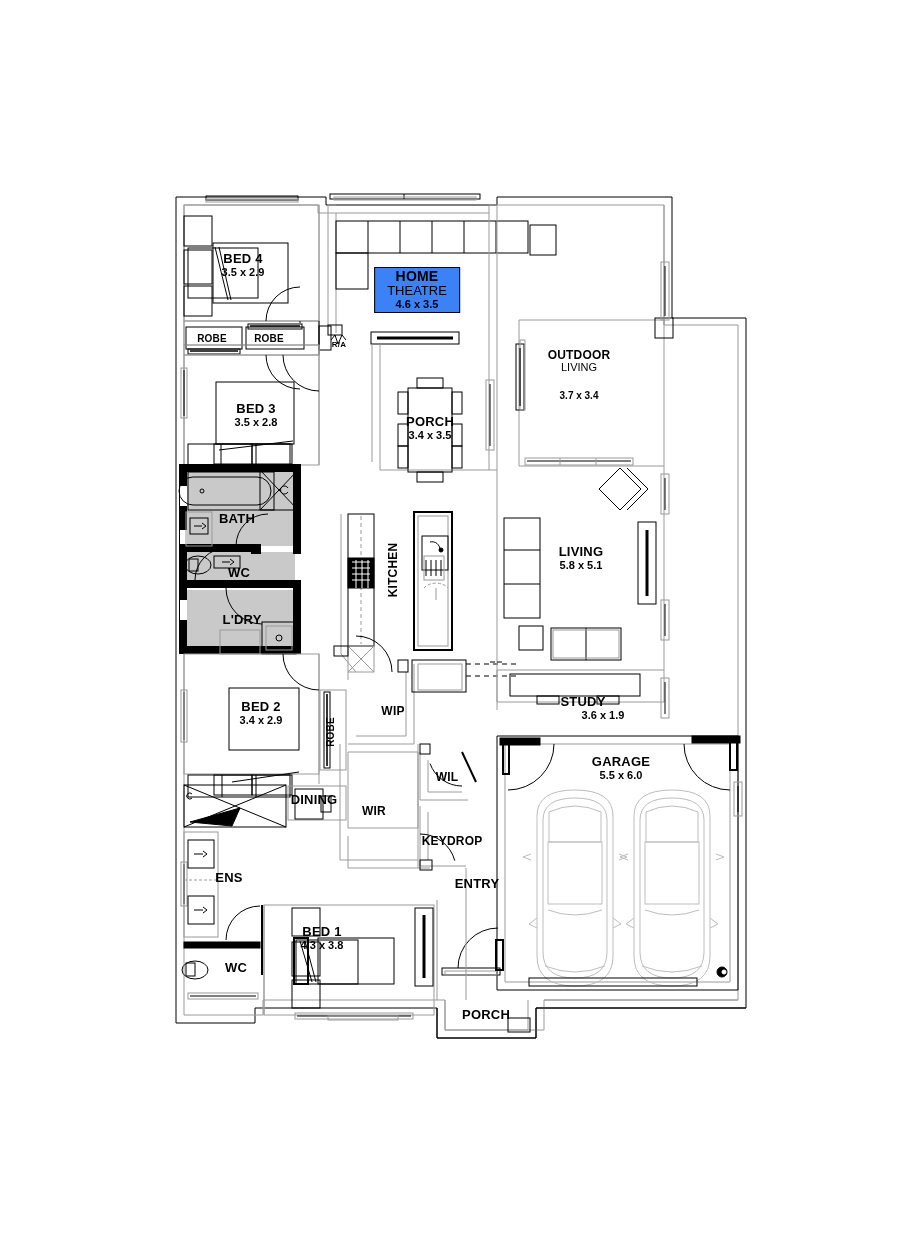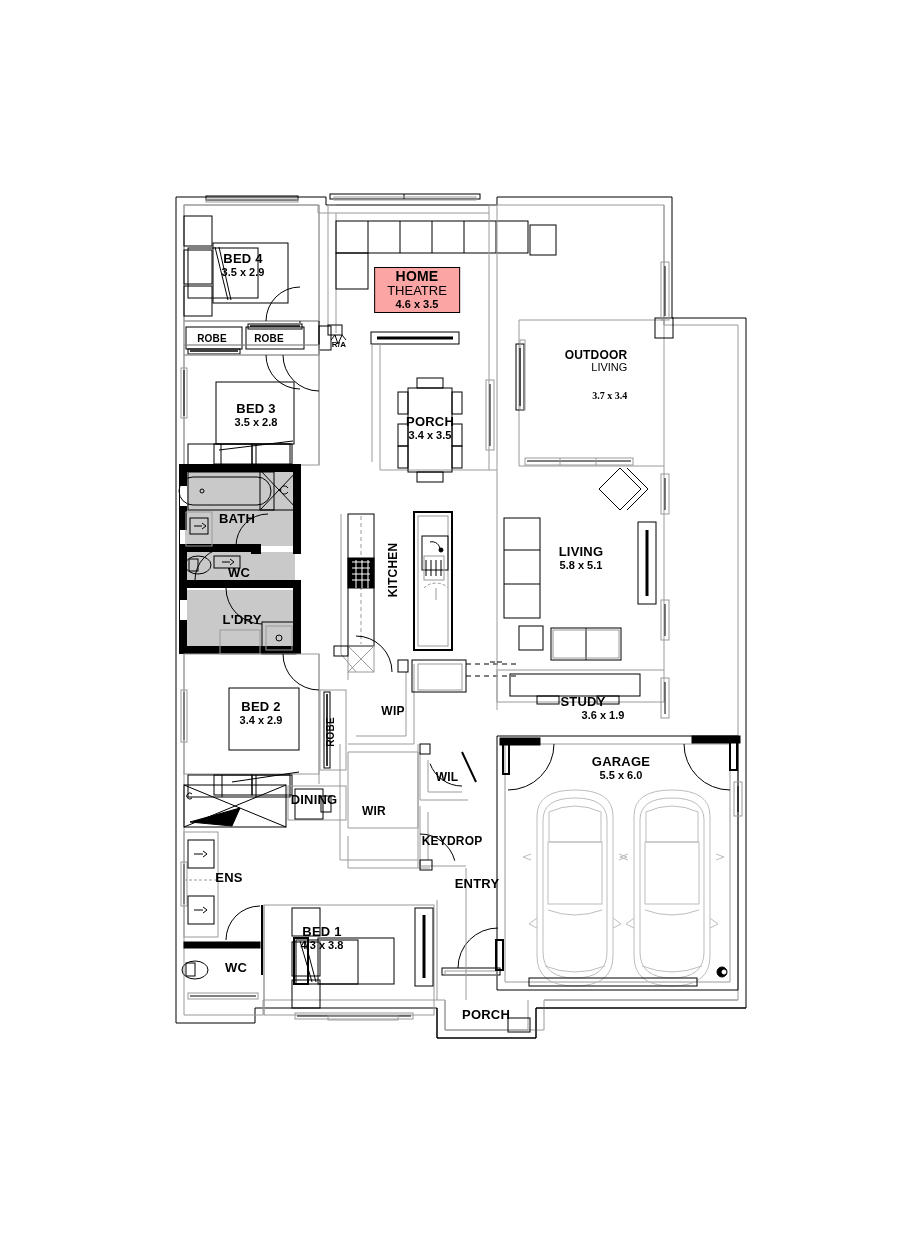--- a/index.html
+++ b/index.html
@@ -315,33 +315,33 @@
     <div class="lbl" style="left: 269px; top: 339px;">
       <div class="rm-name" style="font-size: 10px;">ROBE</div>
     </div>
     <div class="lbl" style="left: 339px; top: 345px;">
       <div class="rm-name" style="font-size: 8px;">R/A</div>
     </div>
     <div class="lbl" style="left: 256px; top: 415px;">
       <div class="rm-name" style="font-size: 13px;">BED 3</div>
       <div class="rm-dim" style="font-size: 11px; margin-top: 1px;">3.5 x 2.8</div>
     </div>
-    <div class="lbl" style="left: 417px; top: 290px; border: 1px solid rgb(0, 0, 0); padding: 1px 12px; background: #fca5a5;">
+    <div class="lbl" style="left: 417px; top: 290px; border: 1px solid rgb(0, 0, 0); padding: 1px 12px; background: #3b82f6;">
       <div class="rm-name" style="font-size: 14px;">HOME</div>
       <div class="thin" style="font-size: 13px;">THEATRE</div>
       <div class="rm-dim" style="font-size: 11px; margin-top: 1px;">4.6 x 3.5</div>
     </div>
     <div class="lbl" style="left: 430px; top: 428px;">
       <div class="rm-name" style="font-size: 13px;">PORCH</div>
       <div class="rm-dim" style="font-size: 11px; margin-top: 1px;">3.4 x 3.5</div>
     </div>
-    <div class="lbl" style="left: 596px; top: 375px; text-align: right;">
+    <div class="lbl" style="left: 579px; top: 375px;">
       <div class="rm-name" style="font-size: 12px;">OUTDOOR</div>
       <div class="thin" style="font-size: 11px;">LIVING</div>
-      <div class="rm-dim" style="font-size: 10px; margin-top: 17px; font-family: Liberation Serif, serif;">3.7 x 3.4</div>
+      <div class="rm-dim" style="font-size: 10px; margin-top: 17px;">3.7 x 3.4</div>
     </div>
     <div class="lbl" style="left: 237px; top: 519px;">
       <div class="rm-name" style="font-size: 13px;">BATH</div>
     </div>
     <div class="lbl" style="left: 239px; top: 573px;">
       <div class="rm-name" style="font-size: 13px;">WC</div>
     </div>
     <div class="lbl" style="left: 242px; top: 620px;">
       <div class="rm-name" style="font-size: 13px;">L'DRY</div>
     </div>

